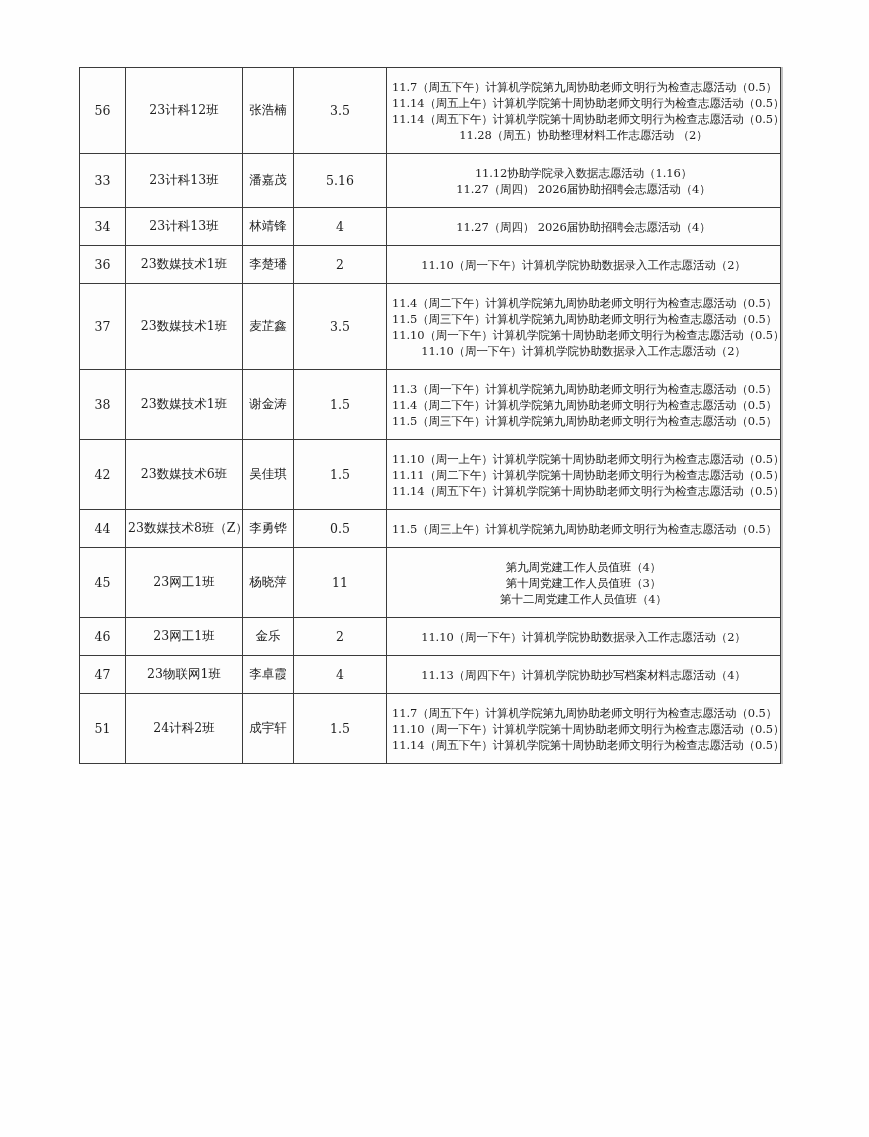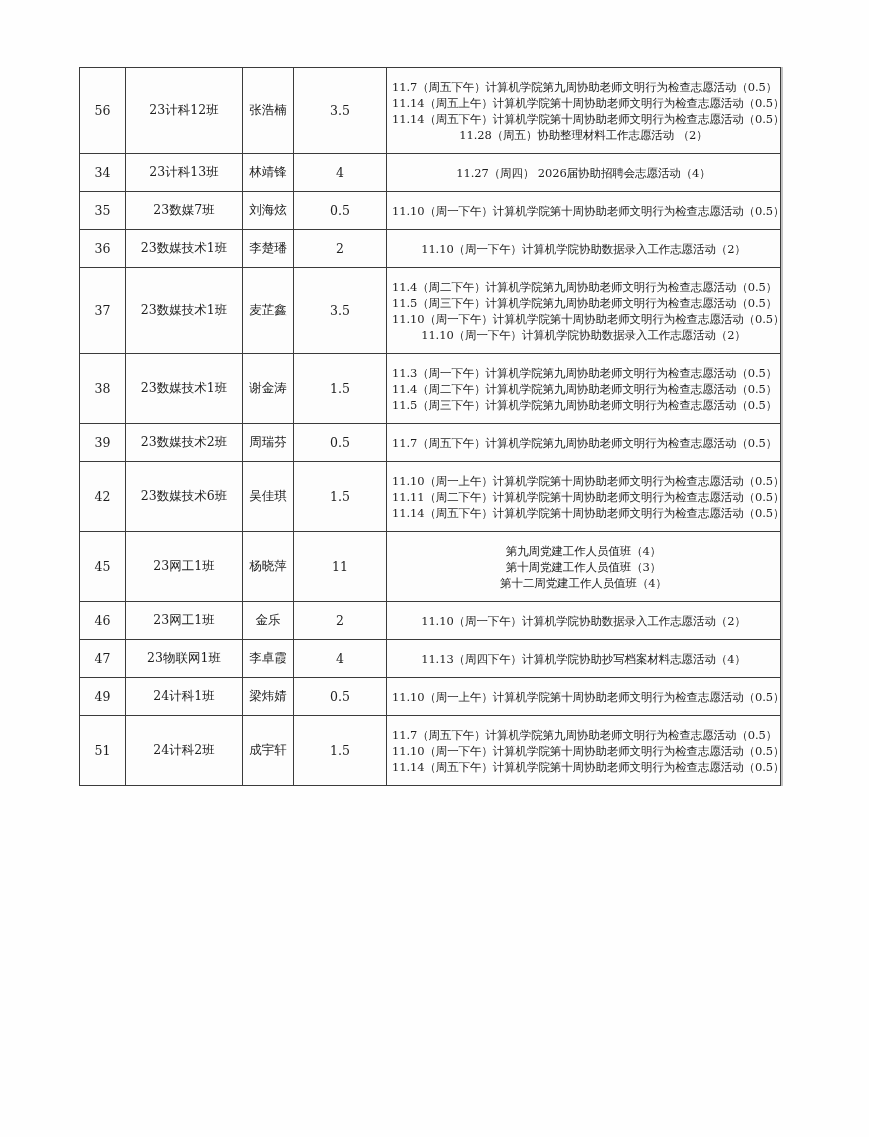--- a/index.html
+++ b/index.html
@@ -64,35 +64,36 @@
           <td class="meta">张浩楠</td>
           <td class="meta">3.5</td>
           <td class="acts">
             <div class="act-line">11.7（周五下午）计算机学院第九周协助老师文明行为检查志愿活动（0.5）</div>
             <div class="act-line">11.14（周五上午）计算机学院第十周协助老师文明行为检查志愿活动（0.5）</div>
             <div class="act-line">11.14（周五下午）计算机学院第十周协助老师文明行为检查志愿活动（0.5）</div>
             <div class="act-line">11.28（周五）协助整理材料工作志愿活动 （2）</div>
           </td>
         </tr>
         <tr>
+          <td class="meta">33</td>
+          <td class="meta">23计科13班</td>
+          <td class="meta">潘嘉茂</td>
+          <td class="meta">5.16</td>
+          <td class="acts">
+            <div class="act-line">11.12协助学院录入数据志愿活动（1.16）</div>
+            <div class="act-line">11.27（周四） 2026届协助招聘会志愿活动（4）</div>
+          </td>
+        </tr>
+        <tr>
           <td class="meta">34</td>
           <td class="meta">23计科13班</td>
           <td class="meta">林靖锋</td>
           <td class="meta">4</td>
           <td class="acts">
             <div class="act-line">11.27（周四） 2026届协助招聘会志愿活动（4）</div>
-          </td>
-        </tr>
-        <tr>
-          <td class="meta">35</td>
-          <td class="meta">23数媒7班</td>
-          <td class="meta">刘海炫</td>
-          <td class="meta">0.5</td>
-          <td class="acts">
-            <div class="act-line">11.10（周一下午）计算机学院第十周协助老师文明行为检查志愿活动（0.5）</div>
           </td>
         </tr>
         <tr>
           <td class="meta">36</td>
           <td class="meta">23数媒技术1班</td>
           <td class="meta">李楚璠</td>
           <td class="meta">2</td>
           <td class="acts">
             <div class="act-line">11.10（周一下午）计算机学院协助数据录入工作志愿活动（2）</div>
           </td>
@@ -114,37 +115,37 @@
           <td class="meta">23数媒技术1班</td>
           <td class="meta">谢金涛</td>
           <td class="meta">1.5</td>
           <td class="acts">
             <div class="act-line">11.3（周一下午）计算机学院第九周协助老师文明行为检查志愿活动（0.5）</div>
             <div class="act-line">11.4（周二下午）计算机学院第九周协助老师文明行为检查志愿活动（0.5）</div>
             <div class="act-line">11.5（周三下午）计算机学院第九周协助老师文明行为检查志愿活动（0.5）</div>
           </td>
         </tr>
         <tr>
-          <td class="meta">39</td>
-          <td class="meta">23数媒技术2班</td>
-          <td class="meta">周瑞芬</td>
-          <td class="meta">0.5</td>
-          <td class="acts">
-            <div class="act-line">11.7（周五下午）计算机学院第九周协助老师文明行为检查志愿活动（0.5）</div>
-          </td>
-        </tr>
-        <tr>
           <td class="meta">42</td>
           <td class="meta">23数媒技术6班</td>
           <td class="meta">吴佳琪</td>
           <td class="meta">1.5</td>
           <td class="acts">
             <div class="act-line">11.10（周一上午）计算机学院第十周协助老师文明行为检查志愿活动（0.5）</div>
             <div class="act-line">11.11（周二下午）计算机学院第十周协助老师文明行为检查志愿活动（0.5）</div>
             <div class="act-line">11.14（周五下午）计算机学院第十周协助老师文明行为检查志愿活动（0.5）</div>
+          </td>
+        </tr>
+        <tr>
+          <td class="meta">44</td>
+          <td class="meta">23数媒技术8班（Z）</td>
+          <td class="meta">李勇铧</td>
+          <td class="meta">0.5</td>
+          <td class="acts">
+            <div class="act-line">11.5（周三上午）计算机学院第九周协助老师文明行为检查志愿活动（0.5）</div>
           </td>
         </tr>
         <tr>
           <td class="meta">45</td>
           <td class="meta">23网工1班</td>
           <td class="meta">杨晓萍</td>
           <td class="meta">11</td>
           <td class="acts">
             <div class="act-line">第九周党建工作人员值班（4）</div>
             <div class="act-line">第十周党建工作人员值班（3）</div>
@@ -163,29 +164,20 @@
         <tr>
           <td class="meta">47</td>
           <td class="meta">23物联网1班</td>
           <td class="meta">李卓霞</td>
           <td class="meta">4</td>
           <td class="acts">
             <div class="act-line">11.13（周四下午）计算机学院协助抄写档案材料志愿活动（4）</div>
           </td>
         </tr>
         <tr>
-          <td class="meta">49</td>
-          <td class="meta">24计科1班</td>
-          <td class="meta">梁炜婧</td>
-          <td class="meta">0.5</td>
-          <td class="acts">
-            <div class="act-line">11.10（周一上午）计算机学院第十周协助老师文明行为检查志愿活动（0.5）</div>
-          </td>
-        </tr>
-        <tr>
           <td class="meta">51</td>
           <td class="meta">24计科2班</td>
           <td class="meta">成宇轩</td>
           <td class="meta">1.5</td>
           <td class="acts">
             <div class="act-line">11.7（周五下午）计算机学院第九周协助老师文明行为检查志愿活动（0.5）</div>
             <div class="act-line">11.10（周一下午）计算机学院第十周协助老师文明行为检查志愿活动（0.5）</div>
             <div class="act-line">11.14（周五下午）计算机学院第十周协助老师文明行为检查志愿活动（0.5）</div>
           </td>
         </tr>

